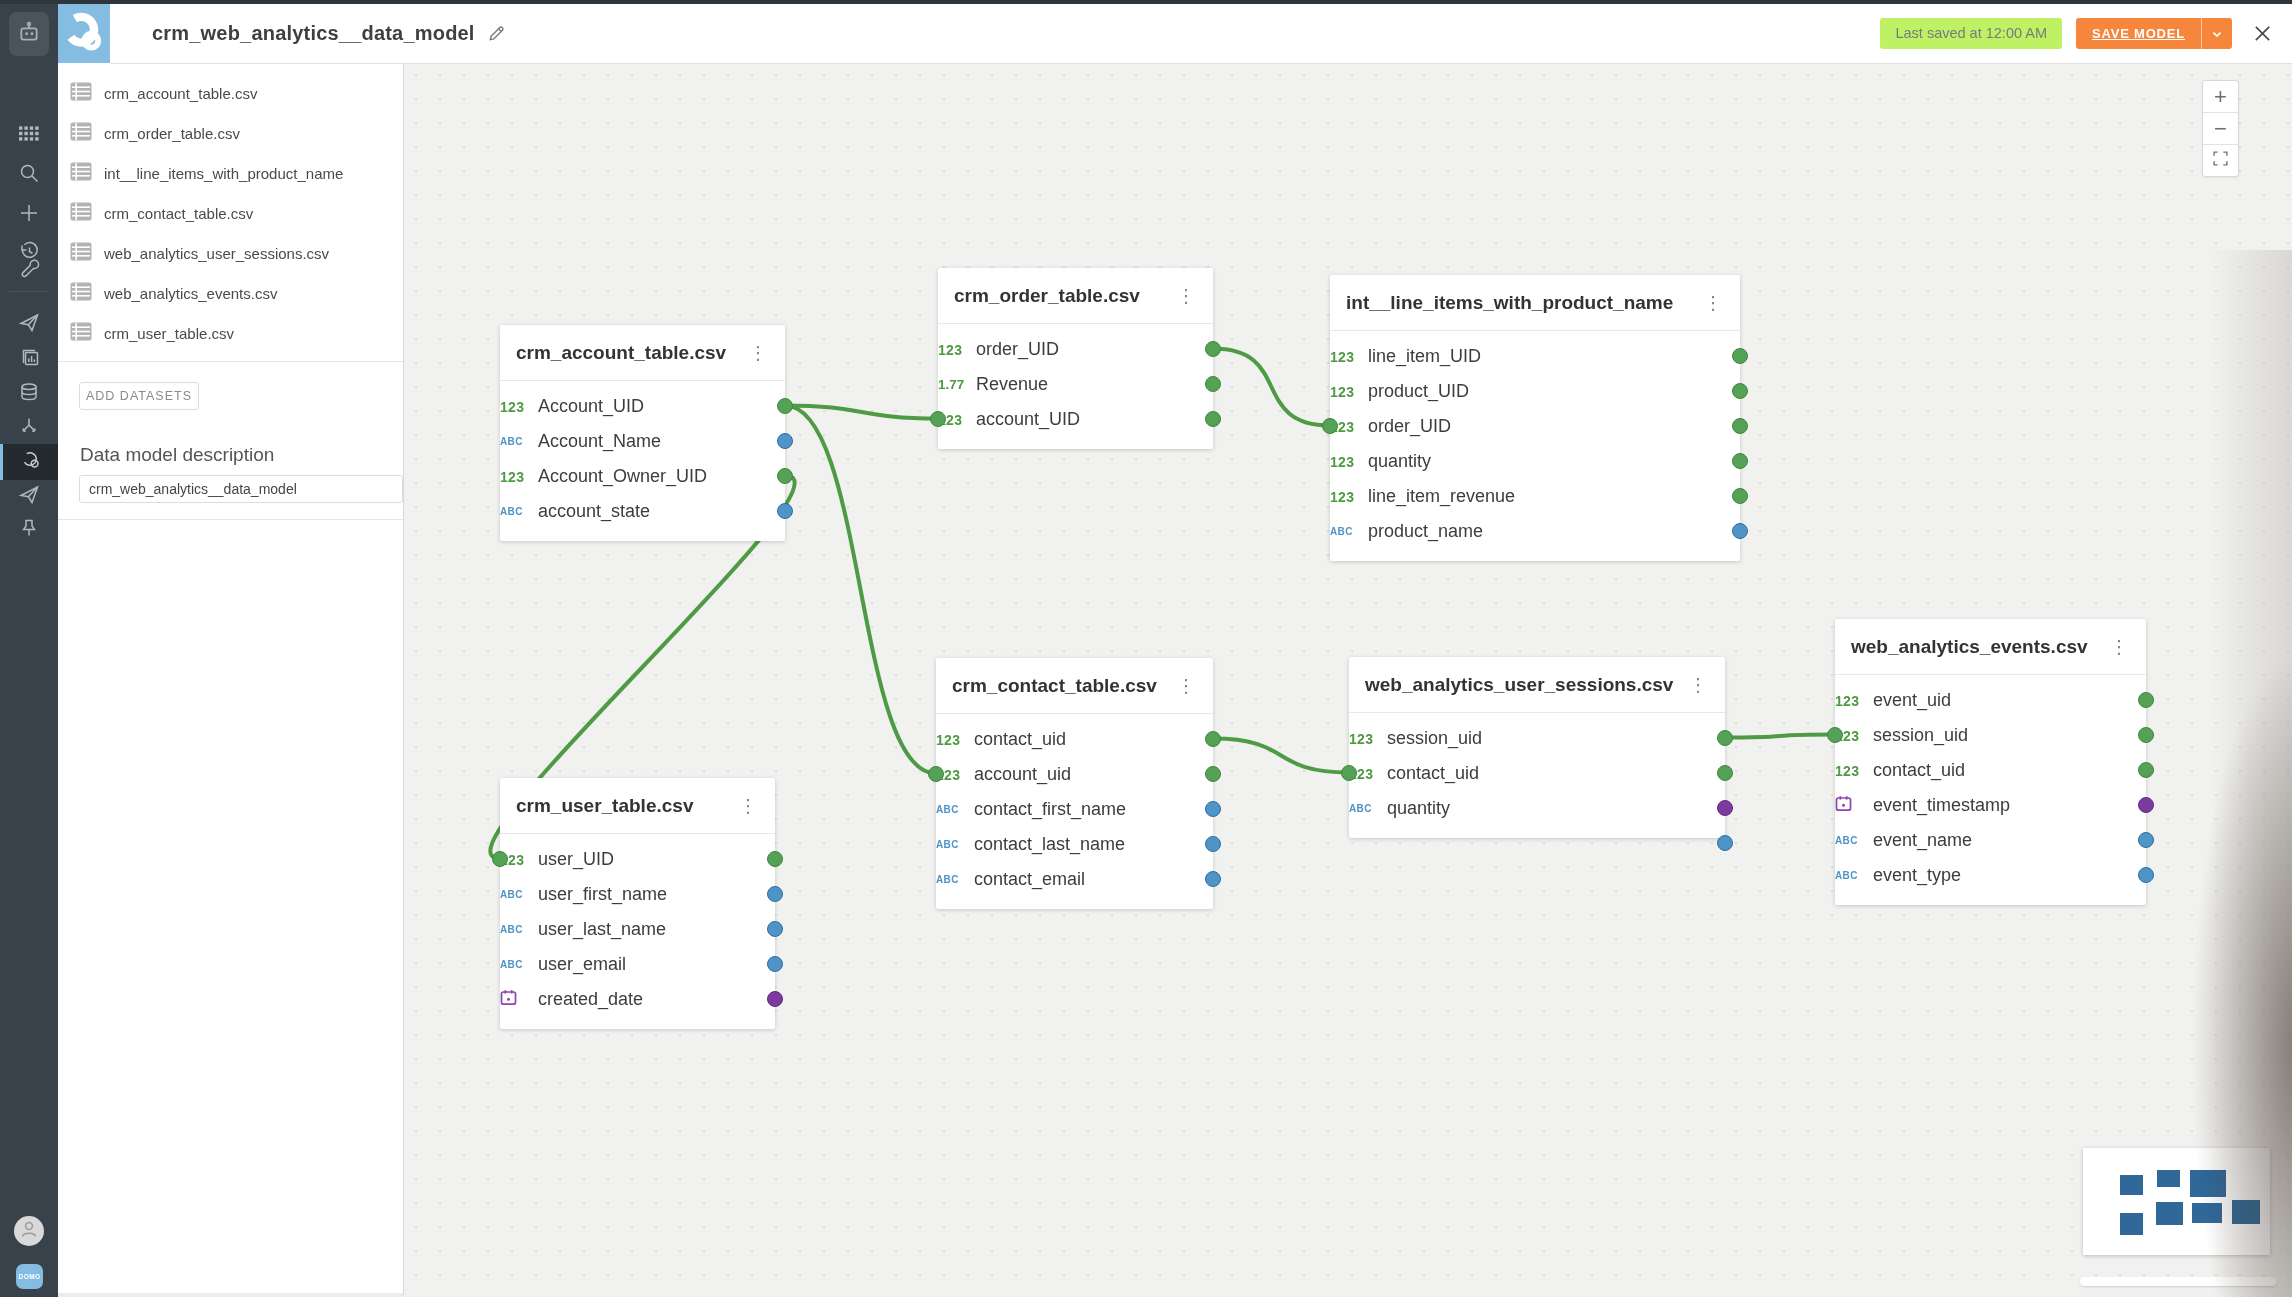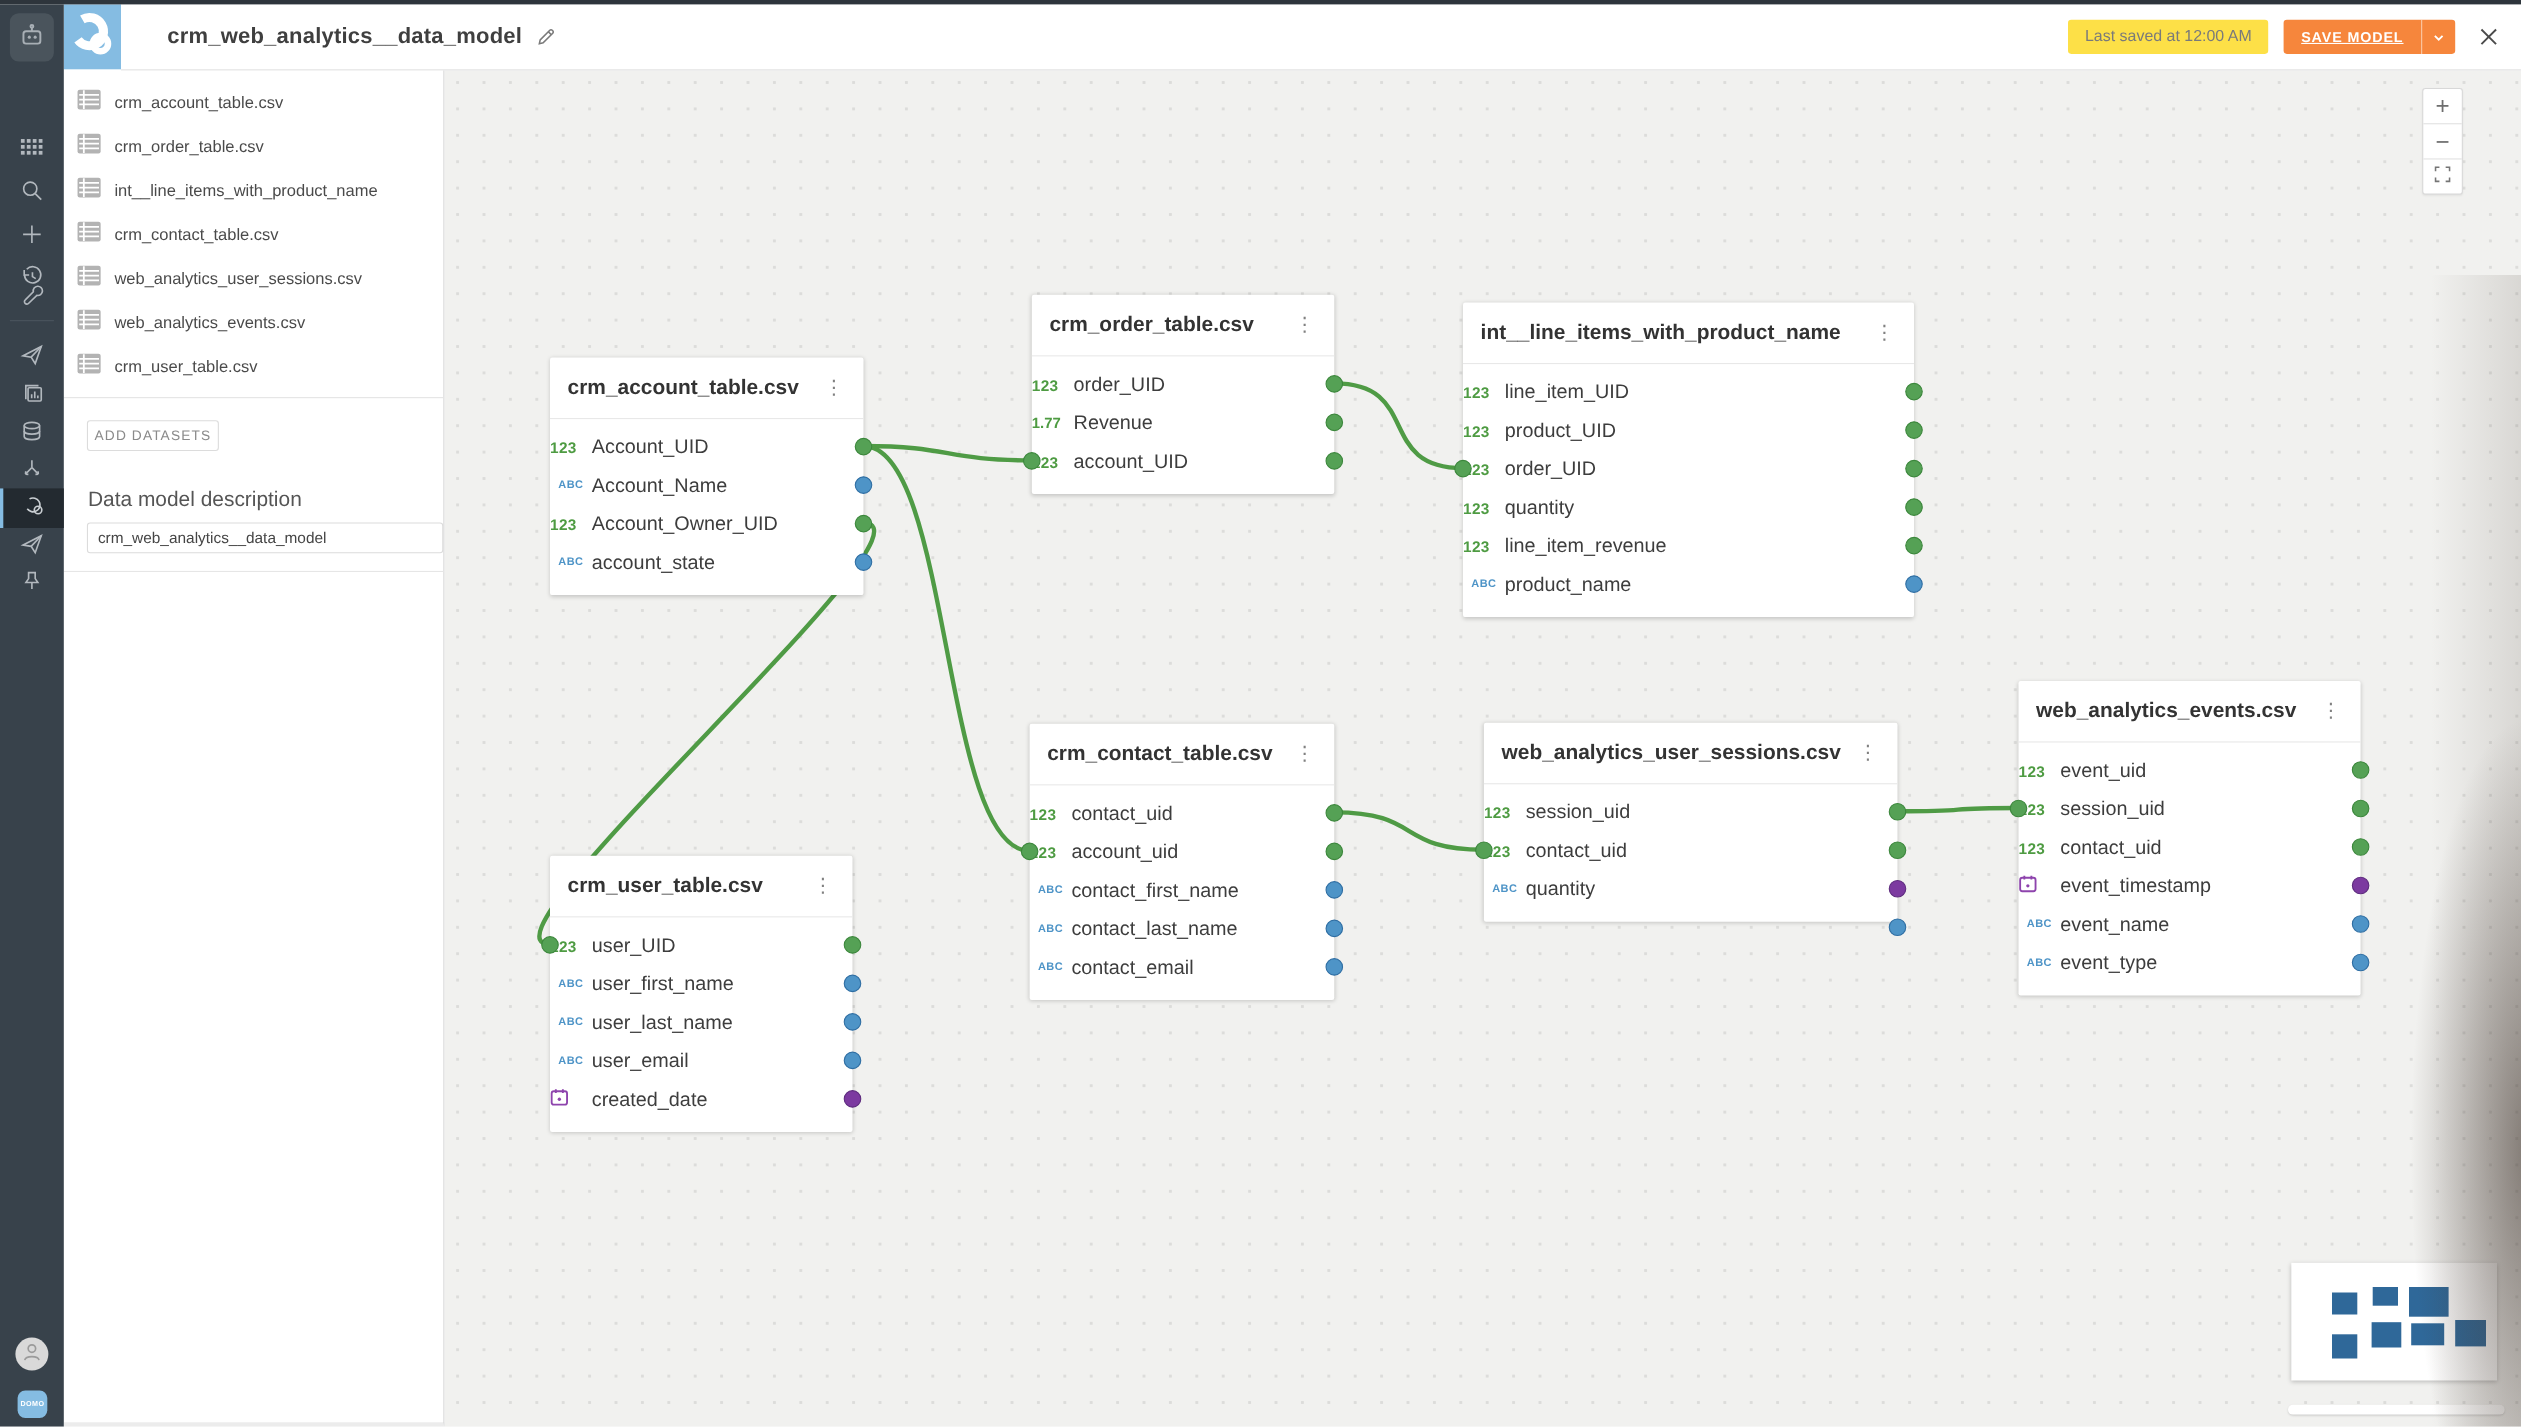--- a/index.html
+++ b/index.html
@@ -9,21 +9,21 @@
     -webkit-font-smoothing:antialiased;
   }
   
   .top-strip{position:absolute;left:0;top:0;width:2292px;height:4px;background:#2E353C;z-index:40;}
   
   .topbar{position:absolute;left:110px;top:4px;right:0;height:59px;background:#fff;border-bottom:1px solid #E1E1E1;z-index:30;display:flex;align-items:center;}
   .logo-sq{position:absolute;left:58px;top:4px;width:52px;height:59px;background:#85BCE2;z-index:31;display:flex;align-items:center;justify-content:center;}
   .doc-title{font-size:20px;font-weight:bold;color:#3F3F3F;margin-left:42px;letter-spacing:.2px;}
   .pencil{margin-left:12px;display:flex;align-items:center;cursor:pointer;}
   .topbar-right{position:absolute;right:20px;top:0;height:59px;display:flex;align-items:center;gap:14px;}
-  .last-saved{background:#fde047;border-radius:3px;height:31px;line-height:31px;padding:0 15px;font-size:14.5px;color:#7A7A7A;}
+  .last-saved{background:#bef264;border-radius:3px;height:31px;line-height:31px;padding:0 15px;font-size:14.5px;color:#7A7A7A;}
   .save-btn{display:flex;height:31px;background:#F6863C;border-radius:3px;overflow:hidden;cursor:pointer;}
   .save-btn .save-label{color:#fff;font-size:13px;font-weight:bold;letter-spacing:.8px;line-height:31px;padding:0 16px;text-decoration:underline;}
   .save-btn .save-caret{width:30px;display:flex;align-items:center;justify-content:center;border-left:1px solid rgba(255,255,255,.55);}
   .close-x{width:20px;height:20px;display:flex;align-items:center;justify-content:center;cursor:pointer;margin-left:6px;}
   
   .rail{position:absolute;left:0;top:4px;width:58px;height:1293px;background:#38424B;z-index:35;}
   .rail-item{position:absolute;left:0;width:58px;height:36px;display:flex;align-items:center;justify-content:center;cursor:pointer;}
   .rail-item.active{background:#232A30;border-left:3px solid #85BCE2;width:55px;}
   .rail-divider{position:absolute;left:9px;width:40px;height:1px;background:#4B555E;}
   .robot-block{position:absolute;left:9px;top:8px;width:40px;height:44px;background:#4A545C;border-radius:8px;display:flex;align-items:center;justify-content:center;}
@@ -51,21 +51,21 @@
   
   .node{position:absolute;background:#fff;border-radius:2px;box-shadow:0 1px 4px rgba(0,0,0,.18);z-index:3;}
   .node-header{height:55px;display:flex;align-items:center;padding:0 16px;border-bottom:1px solid #E8E8E8;}
   .node-title{font-size:19px;font-weight:bold;color:#333;flex:1;white-space:nowrap;}
   .kebab{color:#808080;font-size:18px;cursor:pointer;padding:0 2px;font-family:"DejaVu Sans",sans-serif;}
   .node-body{padding:8px 0 12px 0;}
   .node-row{height:35px;display:flex;align-items:center;padding:0 0;}
   .ti{width:38px;flex:none;}
   .ti-int{color:#4E9B42;font-weight:bold;font-size:14px;letter-spacing:.3px;}
   .ti-dec{color:#4E9B42;font-weight:bold;font-size:13.5px;}
-  .ti-str{color:#4E94C7;font-weight:bold;font-size:10px;letter-spacing:.4px;text-align:center;}
+  .ti-str{color:#4E94C7;font-weight:bold;font-size:10px;letter-spacing:.4px;}
   .fname{font-size:18px;color:#3D3D3D;white-space:nowrap;}
   .port{position:absolute;width:16px;height:16px;border-radius:50%;box-sizing:border-box;cursor:crosshair;}
   .port.green{background:#55A155;border:1.5px solid #3C873C;}
   .port.blue{background:#4E94C7;border:1.5px solid #2F6EA3;}
   .port.purple{background:#7C3AA0;border:1.5px solid #5E2C7E;}
   
   .zoom-ctrl{position:absolute;left:2202px;top:80px;width:35px;background:#fff;border:1px solid #D8D8D8;border-radius:3px;z-index:5;box-shadow:0 1px 2px rgba(0,0,0,.06);}
   .zoom-btn{height:31px;display:flex;align-items:center;justify-content:center;cursor:pointer;}
   .zoom-btn + .zoom-btn{border-top:1px solid #E2E2E2;}
   .zoom-btn .glyph{font-size:22px;color:#6E6E6E;line-height:1;}

